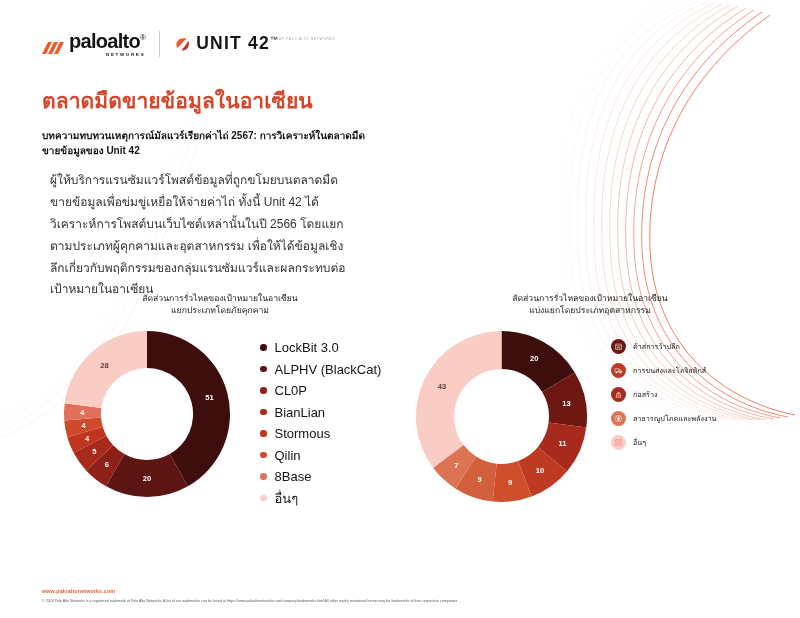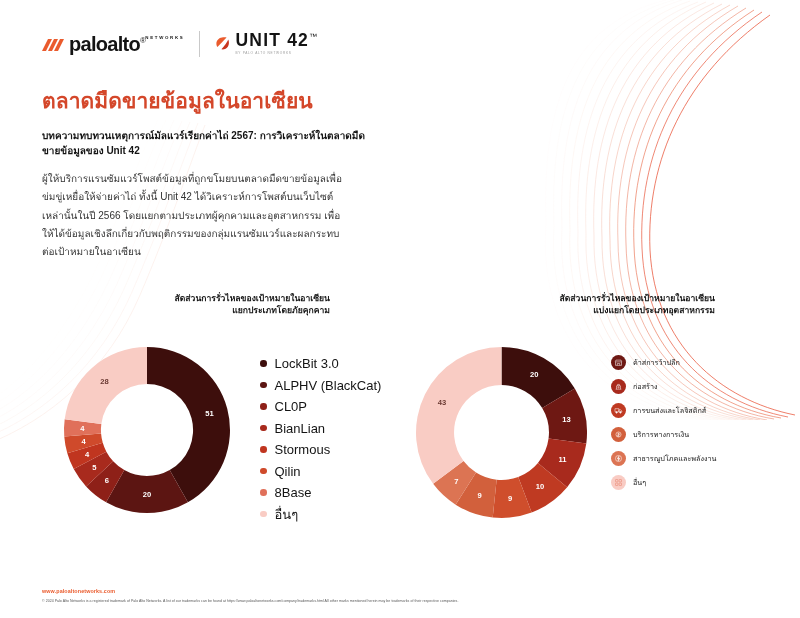--- a/index.html
+++ b/index.html
@@ -12,52 +12,52 @@
   .page{position:absolute;inset:0;}
 
   
   .swirl{position:absolute;top:0;right:0;width:330px;height:420px;pointer-events:none;z-index:0;}
   .swirl-left{position:absolute;left:-10px;top:120px;width:260px;height:330px;pointer-events:none;z-index:0;opacity:.75;}
 
   
   .logos{position:absolute;left:42px;top:31px;display:flex;align-items:center;gap:14px;z-index:3;}
   .pan-logo{display:flex;align-items:flex-end;gap:5px;}
   .pan-mark{width:22px;height:17px;position:relative;display:block;}
-  .pan-word{display:flex;flex-direction:row;line-height:1;}
+  .pan-word{display:flex;flex-direction:column;line-height:1;}
   .pan-word .w1{font-size:20px;font-weight:bold;letter-spacing:-0.7px;color:#141414;}
   .pan-word .w2{font-size:4.4px;font-weight:bold;letter-spacing:1.7px;color:#141414;margin-top:2px;text-align:right;}
   .reg{font-size:8px;vertical-align:super;font-weight:normal;}
   .divider{width:1px;height:26px;background:#c9c9c9;}
   .u42{display:flex;align-items:center;gap:5px;}
   .u42-mark{width:17px;height:17px;display:block;}
-  .u42-word{display:flex;flex-direction:column;line-height:1;}
+  .u42-word{display:flex;flex-direction:row;line-height:1;}
   .u42-word .t1{font-size:17.5px;font-weight:bold;letter-spacing:1.2px;color:#141414;}
   .u42-word .t2{font-size:3.2px;letter-spacing:.7px;color:#9b9b9b;margin-top:2.5px;}
 
   
   .headline{position:absolute;left:42px;top:88px;width:330px;z-index:3;}
   .h-title{
     font-size:21px;font-weight:bold;color:#d4472a;letter-spacing:.1px;
     line-height:1.25;margin:0 0 14px 0;
   }
   .h-sub{
     font-size:10px;font-weight:bold;color:#141414;line-height:1.5;margin:0 0 12px 0;
   }
   .h-body{
-    font-size:10px;color:#333333;line-height:1.82;margin:0;max-width:300px;
+    font-size:12px;color:#333333;line-height:1.82;margin:8px;max-width:300px;
   }
 
   
   .charts{position:absolute;left:0;top:292px;width:800px;height:250px;z-index:2;}
   .chart-block{position:absolute;top:0;}
   .chart-left{left:40px;width:360px;}
   .chart-right{left:400px;width:380px;}
   .chart-title{
-    text-align:right;font-size:8.6px;font-weight:bold;color:#141414;
-    line-height:1.45;margin:0 auto 28px auto;width:220px;
+    text-align:center;font-size:8.6px;font-weight:normal;color:#141414;
+    line-height:1.45;margin:0 auto 12px auto;width:220px;
   }
   .chart-title.wide{width:250px;}
   .chart-row{display:flex;align-items:flex-start;}
   .donut-wrap{position:relative;flex:0 0 auto;}
   .donut-wrap.l{margin-left:22px;}
   .donut-wrap.r{margin-left:14px;}
   .donut-svg{display:block;}
   .slice-label{
     font-size:7.6px;font-weight:bold;fill:#ffffff;
     font-family:"Liberation Sans",sans-serif;
@@ -253,57 +253,46 @@
                   <g fill="#ffffff" stroke="#ffffff" stroke-width="0.7" fill-opacity="0.9">
                     <path d="M2 5.2h8v4.6H2z" fill="none"></path>
                     <path d="M1.6 5.2l1-2.4h6.8l1 2.4" fill="none"></path>
                     <path d="M4.4 9.8V7.3h3.2v2.5" fill="none"></path>
                   </g>
                 </svg>
               </span>
               <span class="lg2-label">ค้าส่การว้าปลีก</span>
             </div>
             <div class="lg2-item">
+              <span class="lg2-badge" style="background: rgb(191, 58, 34);">
+                <svg viewBox="0 0 12 12" width="9" height="9">
+                  <g fill="#ffffff" stroke="#ffffff" stroke-width="0.7" fill-opacity="0.9">
+                    <path d="M1.3 3.6h5.2v4.1H1.3z" fill="none"></path>
+                    <path d="M6.5 5.1h2.2l2 1.8v0.8H6.5z" fill="none"></path>
+                    <circle cx="3.4" cy="8.6" r="1"></circle>
+                    <circle cx="8.6" cy="8.6" r="1"></circle>
+                  </g>
+                </svg>
+              </span>
+              <span class="lg2-label">การขนส่งและโลจิสติกส์</span>
+            </div>
+            <div class="lg2-item">
               <span class="lg2-badge" style="background: rgb(168, 42, 29);">
                 <svg viewBox="0 0 12 12" width="9" height="9">
                   <g fill="#ffffff" stroke="#ffffff" stroke-width="0.7" fill-opacity="0.9">
                     <path d="M2.2 9.6h7.6" fill="none"></path>
                     <path d="M3.4 9.6V5.1h5.2v4.5" fill="none"></path>
                     <path d="M4.8 5.1V3.2h2.4v1.9" fill="none"></path>
                     <circle cx="6" cy="7.2" r="0.8" fill="none"></circle>
                   </g>
                 </svg>
               </span>
               <span class="lg2-label">ก่อสร้าง</span>
             </div>
             <div class="lg2-item">
-              <span class="lg2-badge" style="background: rgb(191, 58, 34);">
-                <svg viewBox="0 0 12 12" width="9" height="9">
-                  <g fill="#ffffff" stroke="#ffffff" stroke-width="0.7" fill-opacity="0.9">
-                    <path d="M1.3 3.6h5.2v4.1H1.3z" fill="none"></path>
-                    <path d="M6.5 5.1h2.2l2 1.8v0.8H6.5z" fill="none"></path>
-                    <circle cx="3.4" cy="8.6" r="1"></circle>
-                    <circle cx="8.6" cy="8.6" r="1"></circle>
-                  </g>
-                </svg>
-              </span>
-              <span class="lg2-label">การขนส่งและโลจิสติกส์</span>
-            </div>
-            <div class="lg2-item">
-              <span class="lg2-badge" style="background: rgb(210, 96, 60);">
-                <svg viewBox="0 0 12 12" width="9" height="9">
-                  <g fill="#ffffff" stroke="#ffffff" stroke-width="0.7" fill-opacity="0.9">
-                    <circle cx="6" cy="6" r="3.4" fill="none"></circle>
-                    <path d="M6 3.6v4.8M4.6 4.9h2.2a0.9 0.9 0 0 1 0 1.8H5a0.9 0.9 0 0 0 0 1.8h2.3" fill="none"></path>
-                  </g>
-                </svg>
-              </span>
-              <span class="lg2-label">บริการทางการเงิน</span>
-            </div>
-            <div class="lg2-item">
               <span class="lg2-badge" style="background: rgb(220, 116, 83);">
                 <svg viewBox="0 0 12 12" width="9" height="9">
                   <g fill="#ffffff" stroke="#ffffff" stroke-width="0.7" fill-opacity="0.9">
                     <circle cx="6" cy="6" r="4.1" fill="none"></circle>
                     <path d="M6.7 2.8L4.4 6.3h2.1l-1.1 3 2.4-3.6H5.6z"></path>
                   </g>
                 </svg>
               </span>
               <span class="lg2-label">สาธารณูปโภคและพลังงาน</span>
             </div>

